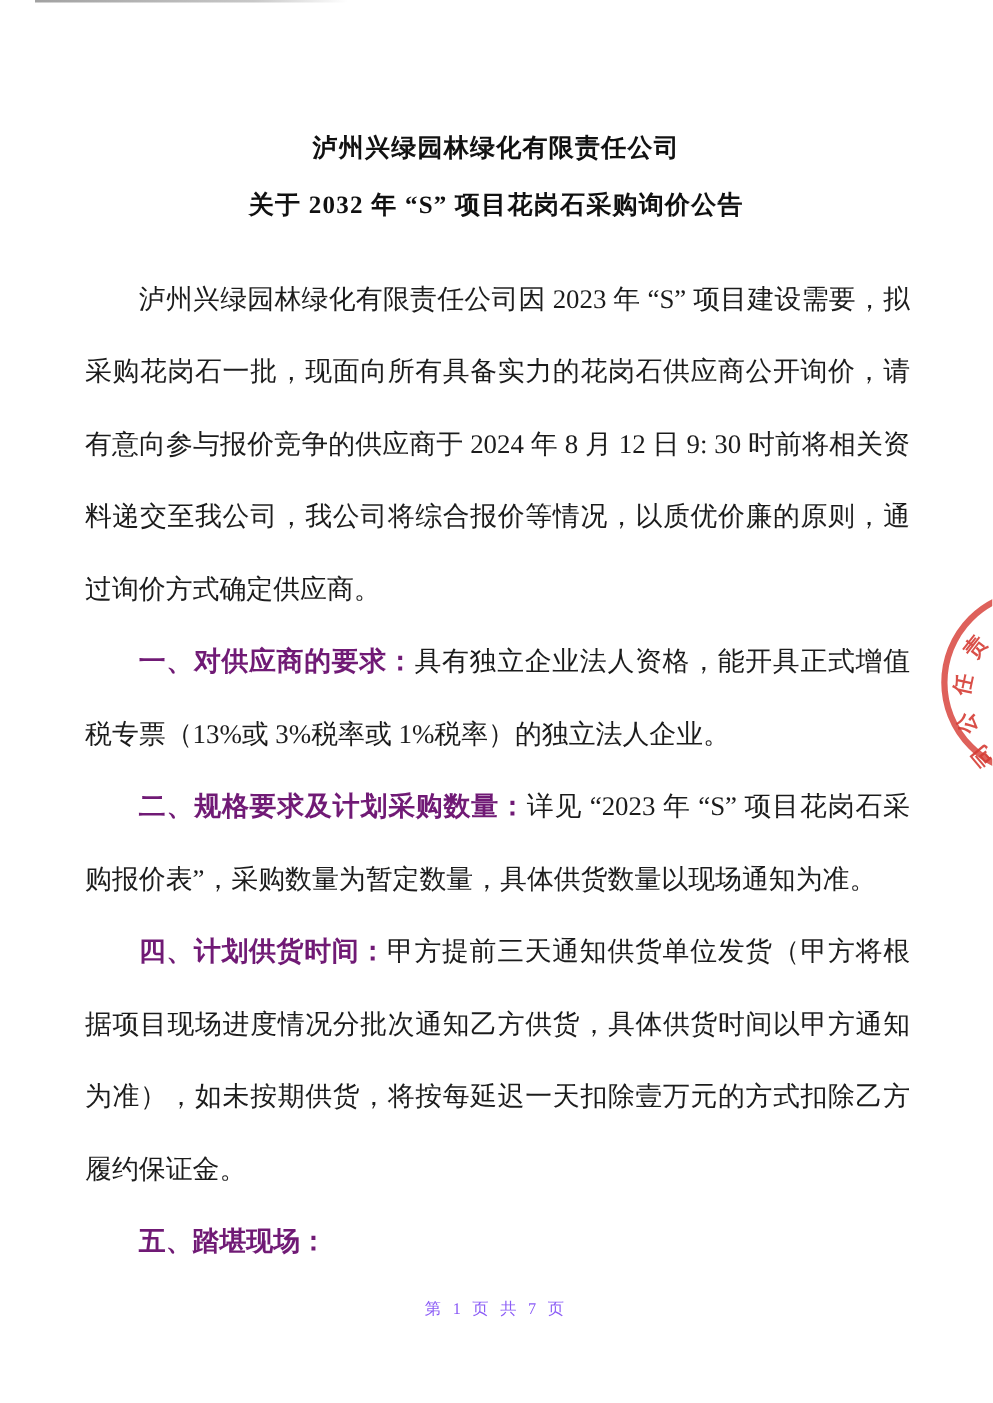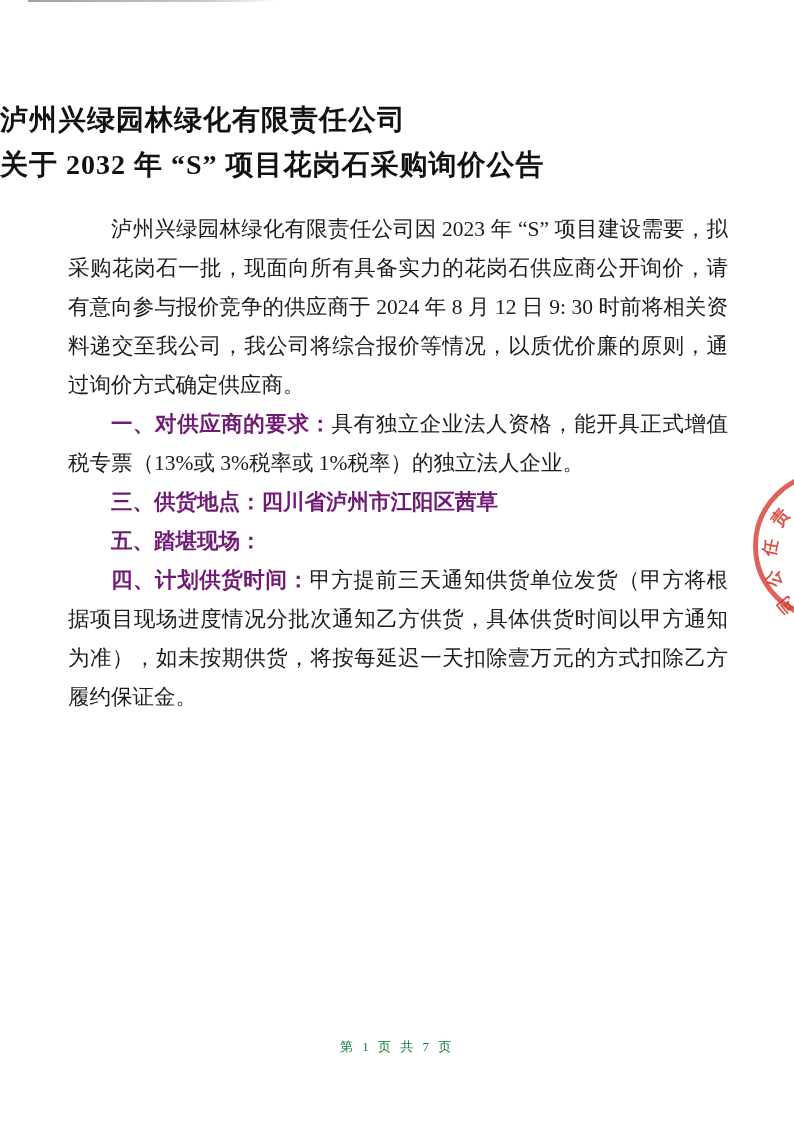--- a/index.html
+++ b/index.html
@@ -13,46 +13,47 @@
     color:#1c1c1c;
   }
   .scan-artifact-top{
     position:absolute;top:0;left:28px;width:250px;height:2px;
     background:linear-gradient(to right,#555,#9a9a9a 70%,transparent);
     opacity:.55;
   }
   .titles{padding-top:97px;}
   .doc-title{
     margin:0;
-    font-size:28px;
+    text-align:center;
+    font-size:20px;
     line-height:45px;
     font-weight:bold;
     color:#111;
     letter-spacing:1px;
   }
   .body-text{
     margin:23px 66px 0 68px;
     font-size:21.5px;
-    line-height:39px;
+    line-height:58px;
     text-align:justify;
   }
   .body-text p{
     margin:0;
     text-indent:2em;
   }
   .sec-head{
     font-weight:bold;
     color:#701a75;
   }
   .footer{
     position:absolute;
     top:1038px;left:0;right:0;
     text-align:center;
     font-size:13px;
-    color:#15803d;
+    color:#8b5cf6;
     letter-spacing:3px;
   }
   
   .seal{
     position:absolute;
     left:753px;top:471px;
     width:150px;height:150px;
     border-radius:50%;
     border:5px solid rgba(216,69,62,.85);
     box-sizing:border-box;
@@ -81,26 +82,26 @@
     <h1 class="doc-title">泸州兴绿园林绿化有限责任公司</h1>
     <h1 class="doc-title">关于 2032 年 “S” 项目花岗石采购询价公告</h1>
   </div>
 
   <div class="body-text">
 
     <p><span>泸州兴绿园林绿化有限责任公司因 2023 年 “S” 项目建设需要，拟采购花岗石一批，现面向所有具备实力的花岗石供应商公开询价，请有意向参与报价竞争的供应商于 2024 年 8 月 12 日 9: 30 时前将相关资料递交至我公司，我公司将综合报价等情况，以质优价廉的原则，通过询价方式确定供应商。</span></p>
 
     <p><span class="sec-head">一、对供应商的要求：</span><span>具有独立企业法人资格，能开具正式增值税专票（13%或 3%税率或 1%税率）的独立法人企业。</span></p>
 
+    <p><span class="sec-head">二、规格要求及计划采购数量：</span><span>详见 “2023 年 “S” 项目花岗石采购报价表”，采购数量为暂定数量，具体供货数量以现场通知为准。</span></p>
 
-    <p><span class="sec-head">三、供货地点：四川省泸州市江阳区茜草</span></p>
+
+    <p><span class="sec-head">四、计划供货时间：</span><span>甲方提前三天通知供货单位发货（甲方将根据项目现场进度情况分批次通知乙方供货，具体供货时间以甲方通知为准），如未按期供货，将按每延迟一天扣除壹万元的方式扣除乙方履约保证金。</span></p>
 
     <p><span class="sec-head">五、踏堪现场：</span></p>
-
-    <p><span class="sec-head">四、计划供货时间：</span><span>甲方提前三天通知供货单位发货（甲方将根据项目现场进度情况分批次通知乙方供货，具体供货时间以甲方通知为准），如未按期供货，将按每延迟一天扣除壹万元的方式扣除乙方履约保证金。</span></p>
 
 
   </div>
 
   <div class="footer">第 1 页 共 7 页</div>
 
   <div class="seal">
     <span class="seal-char sc0">责</span>
     <span class="seal-char sc1">任</span>
     <span class="seal-char sc2">公</span>

